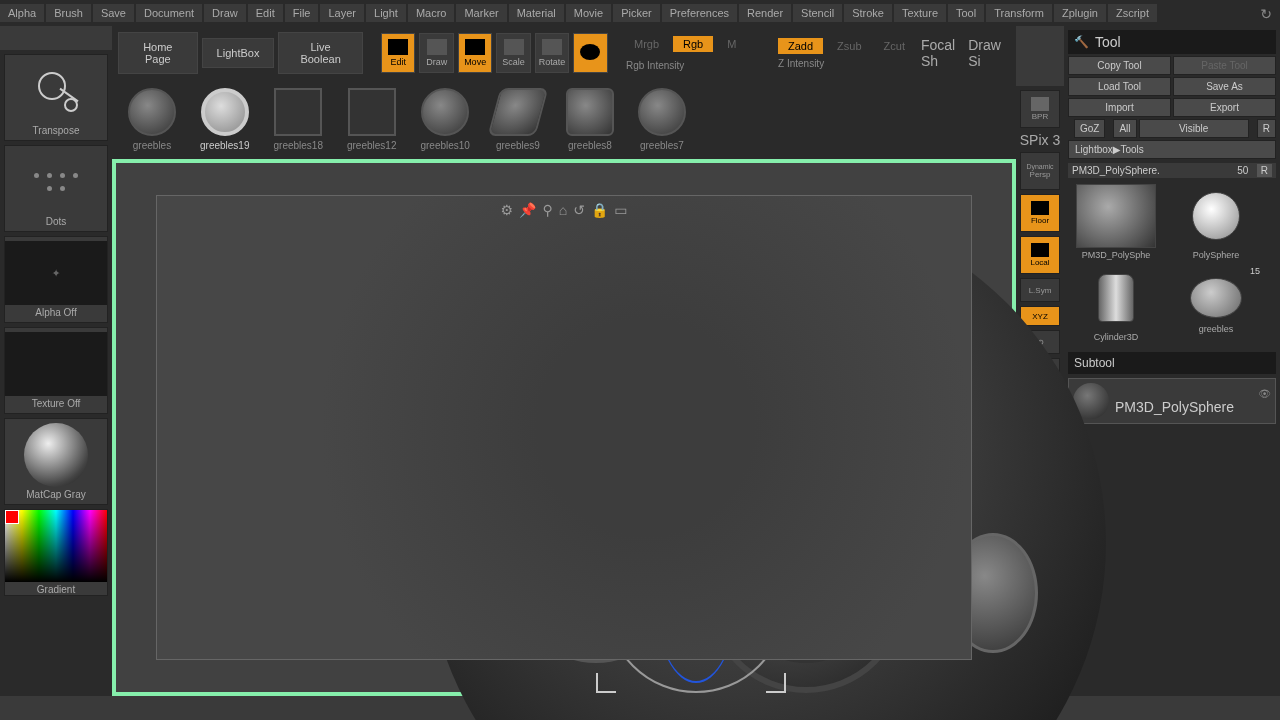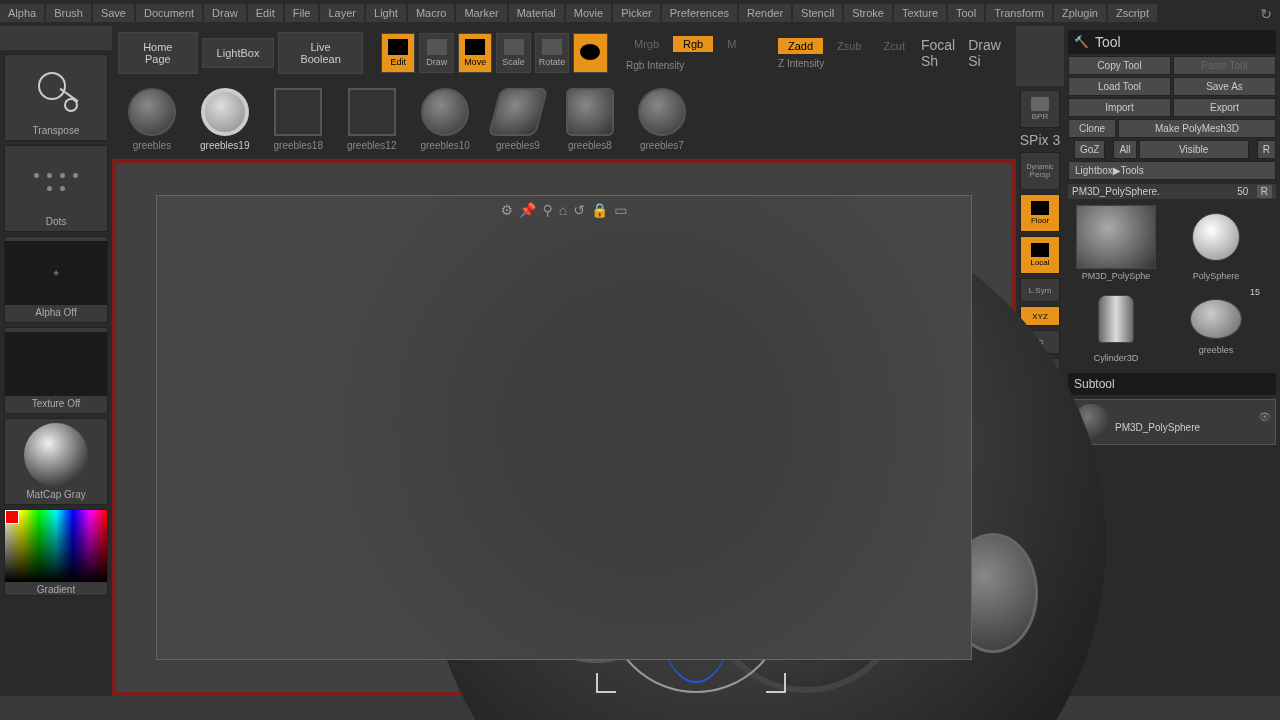--- a/index.html
+++ b/index.html
@@ -5,21 +5,21 @@
 * { margin: 0; padding: 0; box-sizing: border-box; font-family: Arial, sans-serif; user-select: none; }
 body { background: #3a3a3a; color: #ccc; width: 1280px; height: 720px; overflow: hidden; position: relative; font-size: 11px; }
 
 
 .menubar { background: #2a2a2a; padding: 4px 0; display: flex; flex-wrap: wrap; gap: 2px; }
 .menubar-item { background: #3a3a3a; padding: 3px 8px; color: #aaa; cursor: pointer; font-size: 11px; }
 
 
 .main-layout { display: flex; height: calc(100% - 50px); }
 .left-sidebar { width: 112px; background: #2a2a2a; padding: 4px; display: flex; flex-direction: column; gap: 4px; }
-.center-area { flex: 1; display: flex; flex-direction: column; background: #7f1d1d; }
+.center-area { flex: 1; display: flex; flex-direction: column; background: #86efac; }
 .right-nav { width: 48px; background: #2a2a2a; padding: 4px 2px; display: flex; flex-direction: column; gap: 4px; align-items: center; }
 .right-panel { width: 216px; background: #2a2a2a; padding: 4px; }
 
 
 .slot { background: #3a3a3a; border: 1px solid #222; text-align: center; padding: 4px 0; }
 .slot-label { font-size: 10px; color: #aaa; padding-top: 2px; }
 .slot-preview { height: 64px; display: flex; align-items: center; justify-content: center; position: relative; }
 .slot-preview.dark { background: #1a1a1a; }
 .color-picker { height: 72px; background: linear-gradient(to right, #fff, #f00); position: relative; }
 .color-gradient { position: absolute; inset: 0; background: linear-gradient(to bottom, transparent, #000), linear-gradient(to right, #fff, #ff0, #0f0, #0ff, #00f, #f0f, #f00); }
@@ -380,24 +380,20 @@
     </div>
     <div class="panel-row">
       <div class="pbtn">Load Tool</div>
       <div class="pbtn">Save As</div>
     </div>
     <div class="panel-row">
       <div class="pbtn">Import</div>
       <div class="pbtn">Export</div>
     </div>
     <div class="panel-row">
-      <div class="pbtn" style="flex:0 0 48px">Clone</div>
-      <div class="pbtn">Make PolyMesh3D</div>
-    </div>
-    <div class="panel-row">
       <div class="pbtn small">GoZ</div>
       <div class="pbtn small">All</div>
       <div class="pbtn">Visible</div>
       <div class="pbtn small">R</div>
     </div>
     <div class="panel-row">
       <div class="pbtn" style="text-align:left">Lightbox▶Tools</div>
     </div>
     <div class="name-field">
       <span>PM3D_PolySphere.</span>
@@ -426,18 +422,18 @@
 
     <div class="panel-header" style="margin-top:8px">
       <span>Subtool</span>
     </div>
     <div class="subtool-row" style="border:1px solid #555">
       <div class="subtool-thumb"></div>
       <div style="flex:1">
         <div style="display:flex;justify-content:flex-end;gap:6px;font-size:10px;color:#888">
           <span>👁</span>
         </div>
-        <div style="font-size:10px">PM3D_PolySphere</div>
+        <div style="font-size:14px">PM3D_PolySphere</div>
       </div>
     </div>
   </div>
 
 </div>
 
 </body></html>

